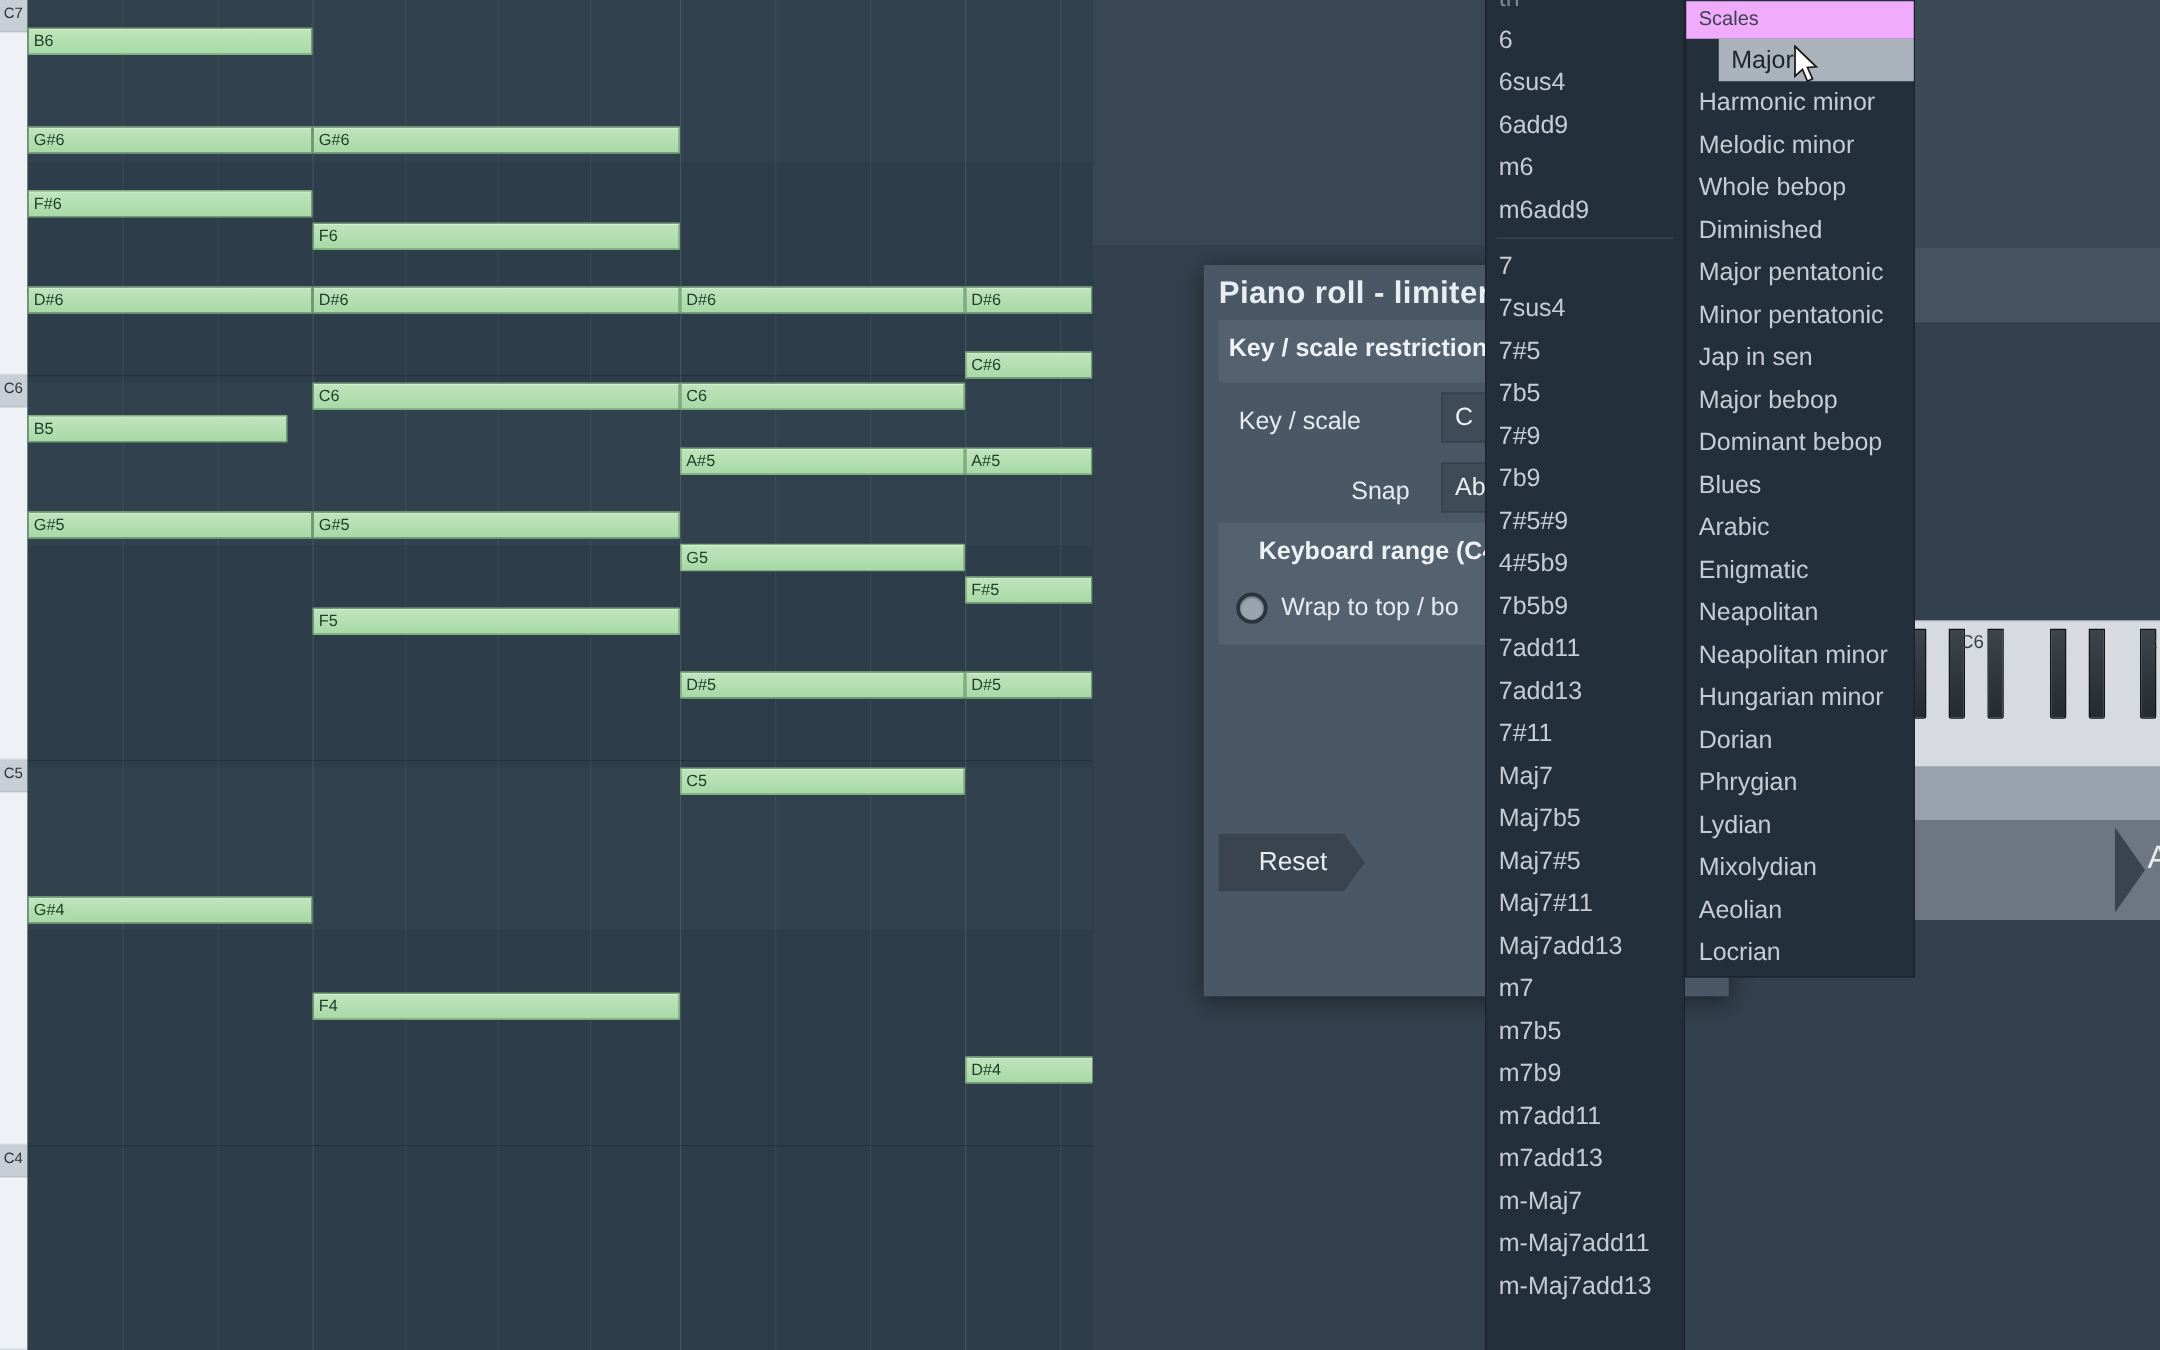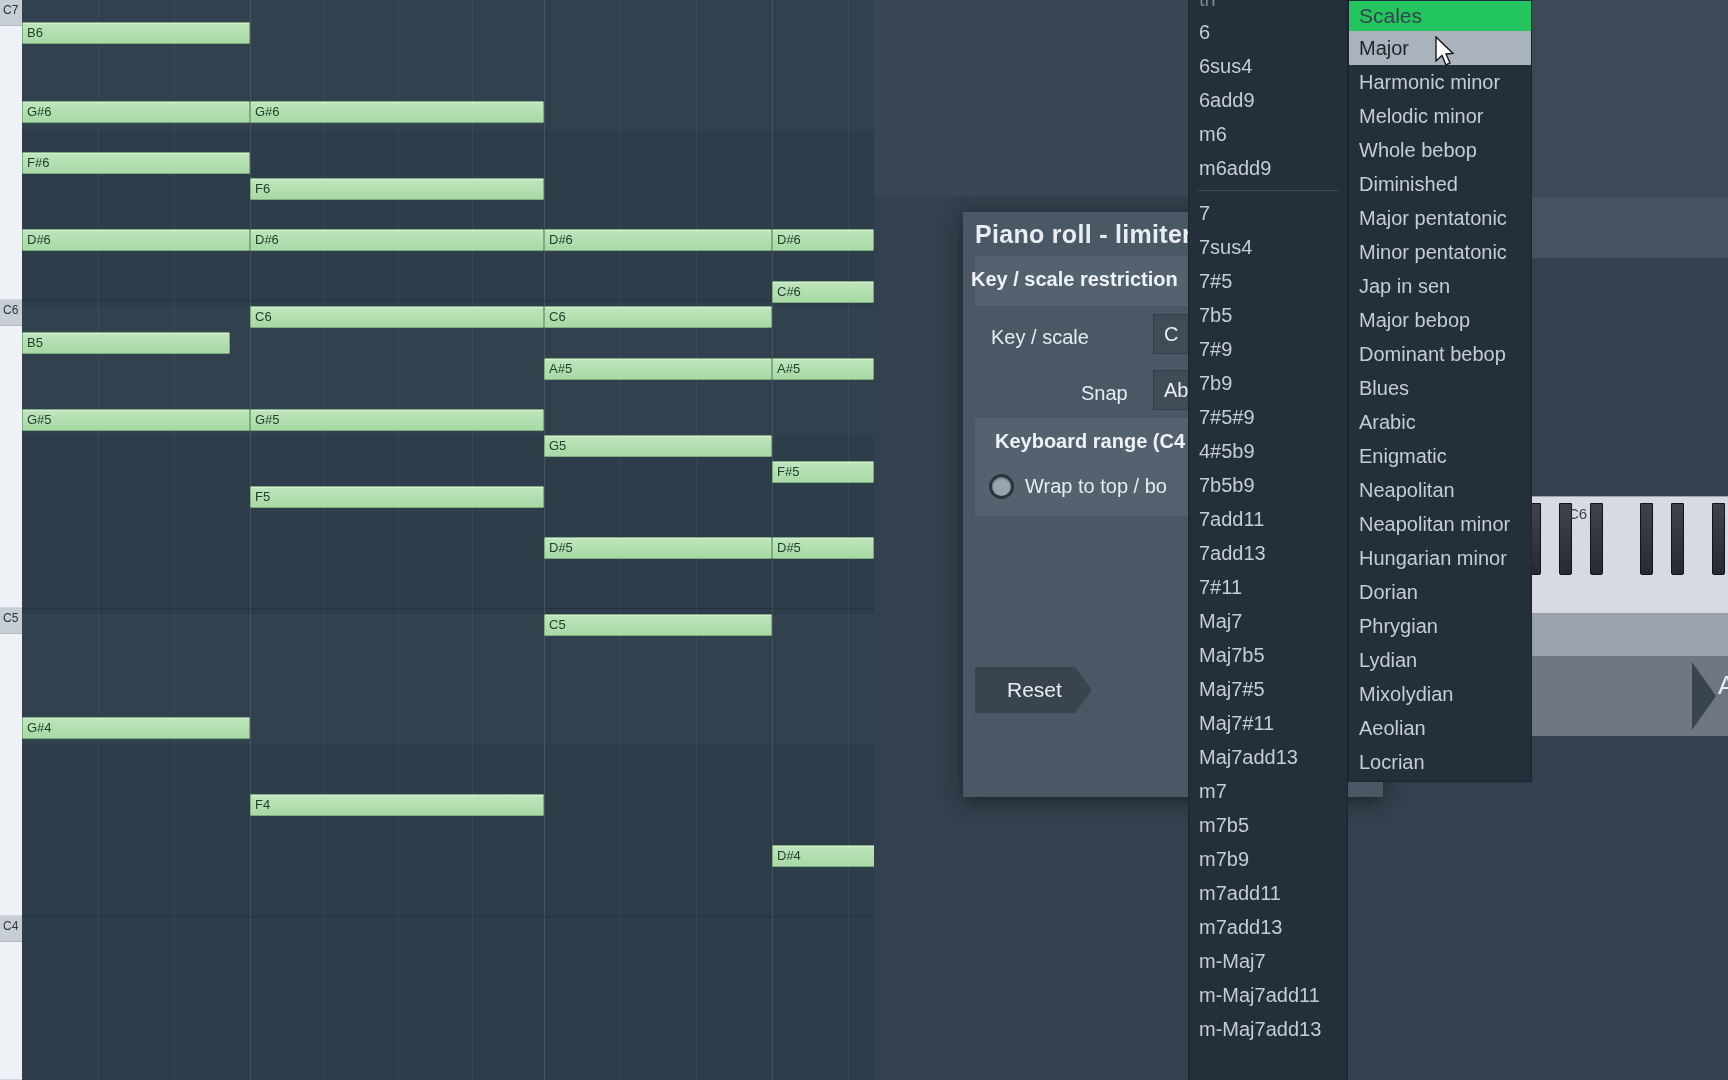--- a/index.html
+++ b/index.html
@@ -71,21 +71,21 @@
   .dlg-title {
     position: absolute; left: 12px; top: 8px;
     font-size: 25px; font-weight: bold; color: #e8edf2;
     letter-spacing: .3px; white-space: nowrap;
   }
   .dlg-group {
     position: absolute; left: 12px; width: 396px;
     background: #54616e;
   }
   .dlg-group-title {
-    position: absolute; left: 8px; font-size: 20px; font-weight: bold;
+    position: absolute; left: 20px; font-size: 20px; font-weight: bold;
     color: #eef2f6; white-space: nowrap;
   }
   .dlg-row-label {
     position: absolute; font-size: 20px; color: #e6ebf0; white-space: nowrap;
   }
   .dlg-combo {
     position: absolute; height: 40px;
     background: #3f4b57; border: 1px solid #33404c;
     color: #e9eef3; font-size: 20px; line-height: 38px; padding-left: 10px;
     white-space: nowrap; overflow: hidden;
@@ -130,25 +130,25 @@
   .menu-scales {
     position: absolute; left: 1348px; top: -8px; width: 184px; height: 790px;
     background: #242f3c; border: 1px solid #1a232e;
   }
   .menu-item {
     position: relative; height: 34px; line-height: 34px;
     padding-left: 10px; font-size: 20px; color: #c6ccd4;
     white-space: nowrap; overflow: hidden;
   }
   .menu-item.header {
-    color: #8e98a4; font-size: 21px; height: 30px; line-height: 30px;
-    background: #22c55e; color: #39424d;
+    color: #8e98a4; font-size: 16px; height: 30px; line-height: 30px;
+    background: #f0abfc; color: #39424d;
   }
   .menu-item.highlight {
-    background: #aab2bc; color: #1d242c;
+    background: #aab2bc; color: #1d242c; margin-left: 26px;
   }
   .menu-sep {
     height: 1px; background: #3c4856; margin: 5px 8px;
   }
   .menu-item.clipped-top { color: #7e8794; }
 
   
   .cursor { position: absolute; left: 1434px; top: 36px; width: 22px; height: 32px; }
 </style>
 </head>

